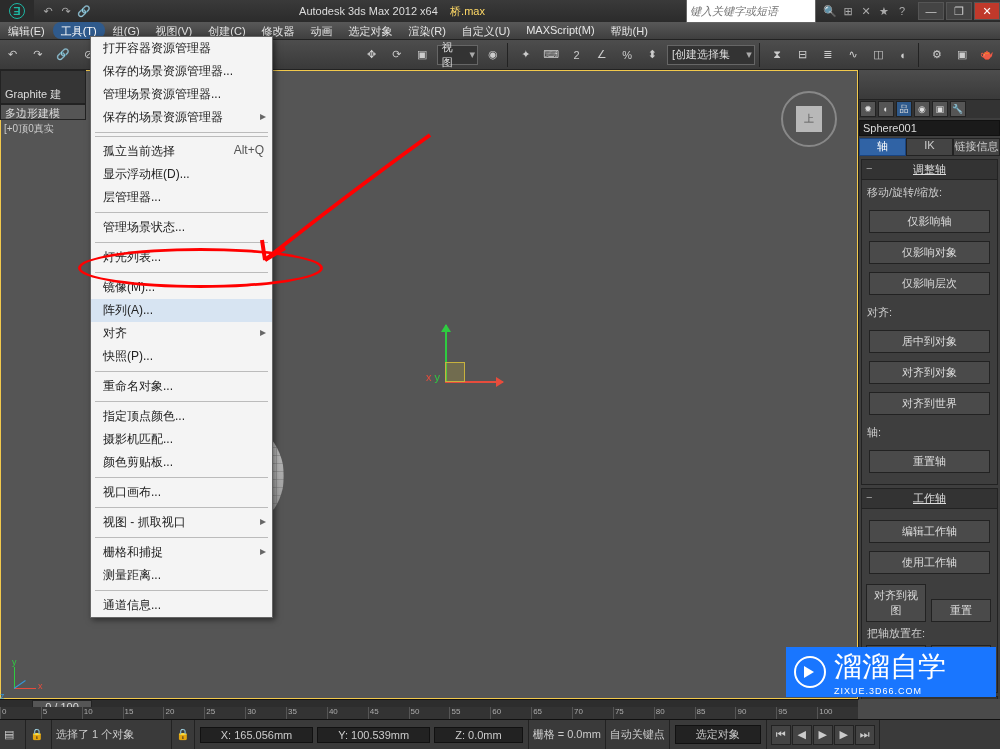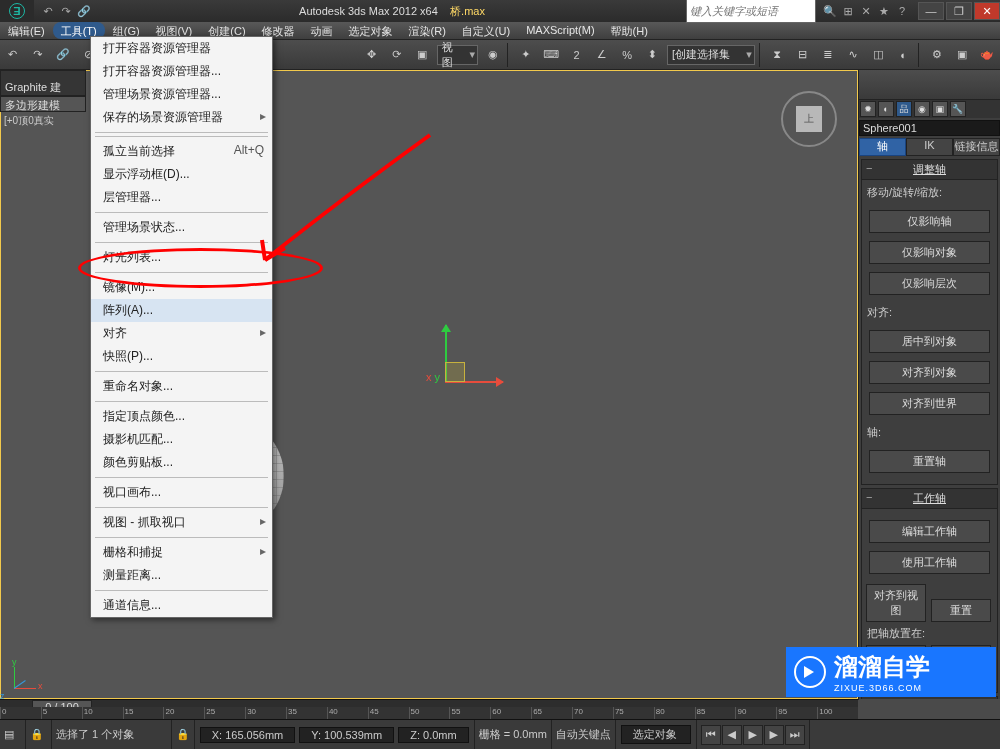--- a/index.html
+++ b/index.html
@@ -22,21 +22,21 @@
   .menubar .menu-item{padding:2px 8px; cursor:default;}
   .menubar .menu-item.active{background:#2f5a8c;color:#fff;border-radius:8px;}
 
   .toolbar1, .toolbar2 { height:30px; background:linear-gradient(#4d4d4d,#3a3a3a); display:flex; align-items:center; border-bottom:1px solid #222;}
   .tool-btn{width:24px;height:24px;margin:0 1px;display:flex;align-items:center;justify-content:center;color:#ccc;border:1px solid transparent;}
   .tool-sep{width:4px;height:24px;border-left:1px solid #222;margin:0 2px;}
   .tool-dropdown{height:20px;background:#333;border:1px solid #666;color:#ddd;display:flex;align-items:center;padding:0 14px 0 4px;position:relative;margin:0 2px;}
   .tool-dropdown::after{content:'▾';position:absolute;right:2px;color:#aaa;}
 
   .left-col{position:absolute;left:0;top:70px;width:86px;}
-  .graphite{height:26px;background:#353535;color:#ddd;padding:9px 4px;border:1px solid #222;}
+  .graphite{height:26px;background:#353535;color:#ddd;padding:16px 4px;border:1px solid #222;}
   .graphite2{height:16px;background:#555;color:#ddd;padding:1px 4px;border:1px solid #222;}
   .viewport-label{color:#ccc;padding:2px 4px;font-size:10px;}
 
   .dropdown-menu{position:absolute;left:90px;top:36px;width:183px;background:#f4f4f4;border:1px solid #666;box-shadow:2px 2px 6px rgba(0,0,0,.5);z-index:10;}
   .dropdown-menu .mitem{padding:3px 24px 3px 12px;color:#222;position:relative;cursor:default;font-size:12px;}
   .dropdown-menu .mitem.sub::after{content:'▸';position:absolute;right:6px;color:#666;}
   .dropdown-menu .mitem.shortcut::after{content:attr(data-sc);position:absolute;right:8px;color:#555;}
   .dropdown-menu .msep{height:1px;background:#bbb;margin:3px 4px;}
   .dropdown-menu .mitem.highlight{background:#d7e4f2;}
 
@@ -82,33 +82,33 @@
   .checkbox-row{display:flex;align-items:center;gap:4px;padding:2px 6px;color:#ddd;}
   .chk{width:11px;height:11px;background:#222;border:1px solid #666;display:inline-flex;align-items:center;justify-content:center;color:#4da3ff;font-size:9px;}
 
   .timeline{position:absolute;left:0;right:142px;bottom:30px;height:20px;background:#2d2d2d;border-top:1px solid #111;}
   .timeline .slider{position:absolute;left:32px;top:0;width:60px;height:18px;background:#555;border:1px solid #222;color:#ddd;text-align:center;}
   .ruler{position:absolute;left:0;right:0;bottom:0;height:12px;background:#333;display:flex;}
   .ruler span{flex:1;border-left:1px solid #555;color:#aaa;font-size:8px;text-align:left;padding-left:1px;}
 
   .statusbar{position:absolute;left:0;right:0;bottom:0;height:30px;background:#3a3a3a;border-top:1px solid #111;display:flex;align-items:center;color:#ccc;}
   .status-seg{padding:0 4px;border-right:1px solid #222;height:100%;display:flex;align-items:center;}
-  .coord-box{background:#222;border:1px solid #111;padding:1px 11px;color:#ccc;margin:12px 1px;min-width:60px;}
+  .coord-box{background:#222;border:1px solid #111;padding:1px 20px;color:#ccc;margin:12px 1px;min-width:60px;}
   .play-btns{display:flex;gap:1px;}
   .play-btn{width:20px;height:20px;background:#444;border:1px solid #222;display:flex;align-items:center;justify-content:center;color:#ccc;}
 
   .annot{position:absolute;z-index:20;pointer-events:none;}
   .red-ellipse{left:78px;top:248px;width:245px;height:40px;border:3px solid #f00;border-radius:50%;}
   .arrow-svg{position:absolute;left:240px;top:130px;width:200px;height:150px;z-index:20;pointer-events:none;}
 
   .watermark{position:absolute;right:4px;bottom:52px;width:210px;height:50px;background:#1976ff;display:flex;align-items:center;gap:8px;padding:4px 8px;z-index:5;}
   .watermark .play{width:32px;height:32px;border:2px solid #fff;border-radius:50%;display:flex;align-items:center;justify-content:center;}
   .watermark .play::after{content:'';border:6px solid transparent;border-left:10px solid #fff;margin-left:3px;}
   .watermark .txt{color:#fff;}
-  .watermark .big{font-size:24px;font-weight:bold;}
+  .watermark .big{font-size:28px;font-weight:normal;}
   .watermark .small{font-size:9px;letter-spacing:1px;}
 </style>
 </head>
 <body>
 
 <div class="titlebar">
   <div class="app-icon">
       <span class="app-logo">Ǝ</span>
     </div>
   <div class="title-tools">
@@ -215,21 +215,21 @@
   <div class="y"></div>
     <div class="x"></div>
     <div class="z"></div>
   <span style="position:absolute;color:#2ecc40;left:-2px;top:-32px;font-size:9px">y</span>
   <span style="position:absolute;color:#e74c3c;left:24px;top:-8px;font-size:9px">x</span>
   <span style="position:absolute;color:#3498db;left:-14px;top:2px;font-size:9px">z</span>
 </div>
 
 <div class="dropdown-menu" id="ddmenu">
     <div class="mitem">打开容器资源管理器</div>
-    <div class="mitem">打开容器资源管理器...</div>
+    <div class="mitem">保存的场景资源管理器...</div>
     <div class="mitem">管理场景资源管理器...</div>
     <div class="mitem sub">保存的场景资源管理器</div>
     <div class="msep"></div>
     <div class="msep"></div>
     <div class="mitem shortcut" data-sc="Alt+Q">孤立当前选择</div>
     <div class="mitem">显示浮动框(D)...</div>
     <div class="mitem">层管理器...</div>
     <div class="msep"></div>
     <div class="mitem">管理场景状态...</div>
     <div class="msep"></div>

